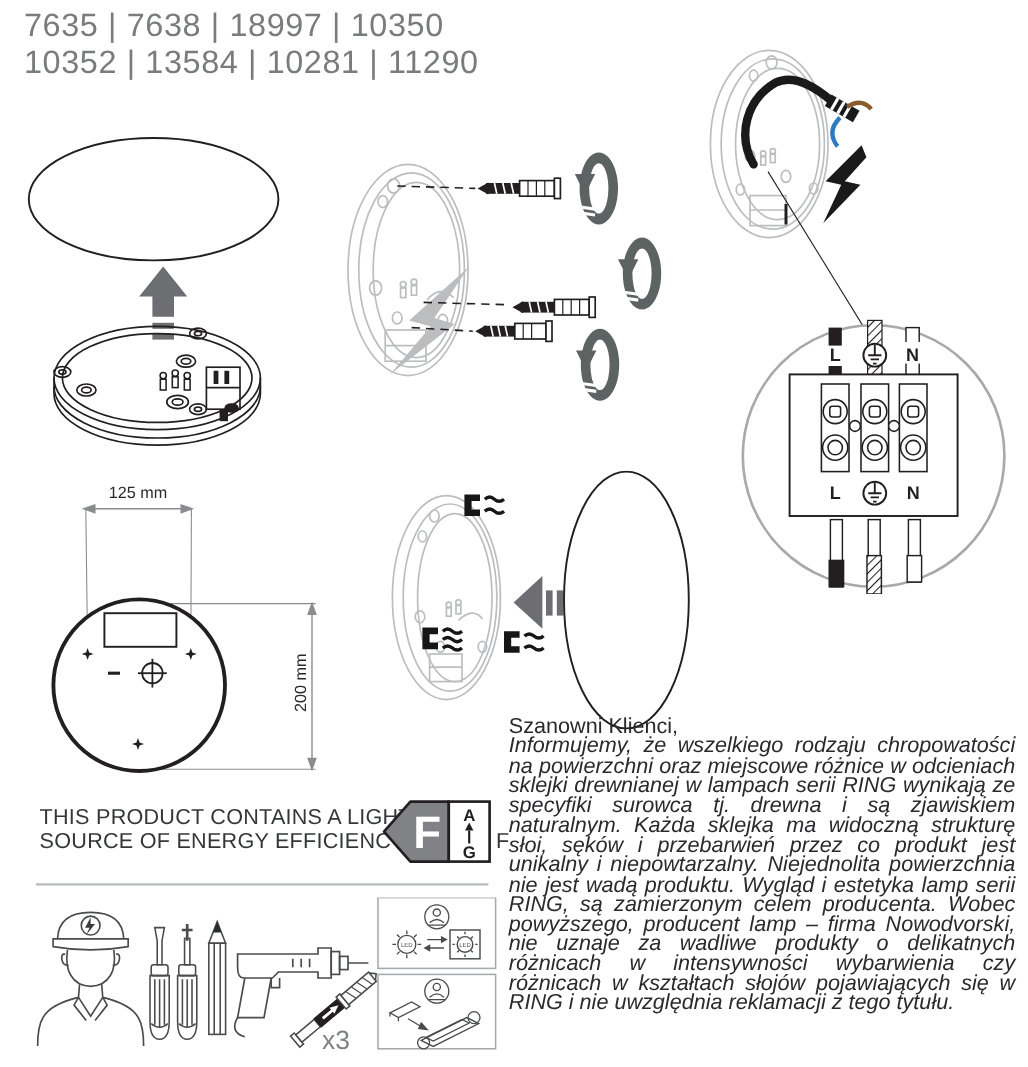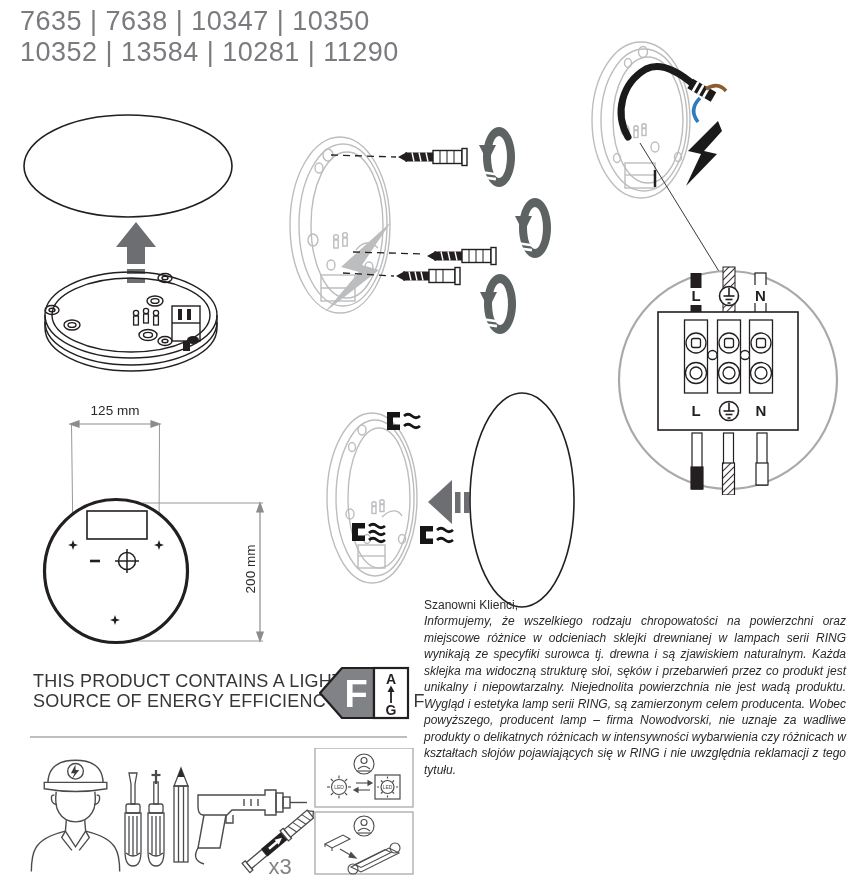--- a/index.html
+++ b/index.html
@@ -3,31 +3,31 @@
 <meta charset="utf-8">
 <style>
   html,body{margin:0;padding:0;background:#fff;}
   .page{position:relative;width:857px;height:889px;background:#fff;overflow:hidden;
         font-family:"Liberation Sans",sans-serif;color:#231f20;}
   .abs{position:absolute;}
   .codes{left:20px;top:6px;font-size:27px;line-height:31px;font-weight:300;
          color:#7a7b7e;letter-spacing:0.5px;}
   .energy-text{left:33px;top:671px;font-size:18px;line-height:20px;color:#353638;letter-spacing:0.2px;}
   .divider{left:30px;top:736px;width:377px;height:2px;background:#bcbec0;}
-  .notice{left:424px;top:597px;width:422px;font-size:12px;line-height:16.45px;color:#2a2a2c;}
+  .notice{left:424px;top:597px;width:422px;font-size:18px;line-height:16.45px;color:#2a2a2c;}
   .notice .para{text-align:justify;font-style:italic;}
   svg text{font-family:"Liberation Sans",sans-serif;}
 </style>
 </head>
 <body>
 
 <div class="page">
 
   <div class="abs codes">
-    <div>7635 | 7638 | 10347 | 10350</div>
+    <div>7635 | 7638 | 18997 | 10350</div>
     <div>10352 | 13584 | 10281 | 11290</div>
   </div>
 
   <svg class="abs" style="left:15px;top:103px" width="240" height="290" viewBox="0 0 240 290">
     <g fill="none" stroke="#231f20" stroke-width="1.6">
       <ellipse cx="113" cy="63" rx="104" ry="51"></ellipse>
     </g>
     <g fill="#6d6e71">
       <polygon points="121,119 141,144 130,144 130,161 112,161 112,144 101,144"></polygon>
       <rect x="112" y="166" width="18" height="5"></rect>

